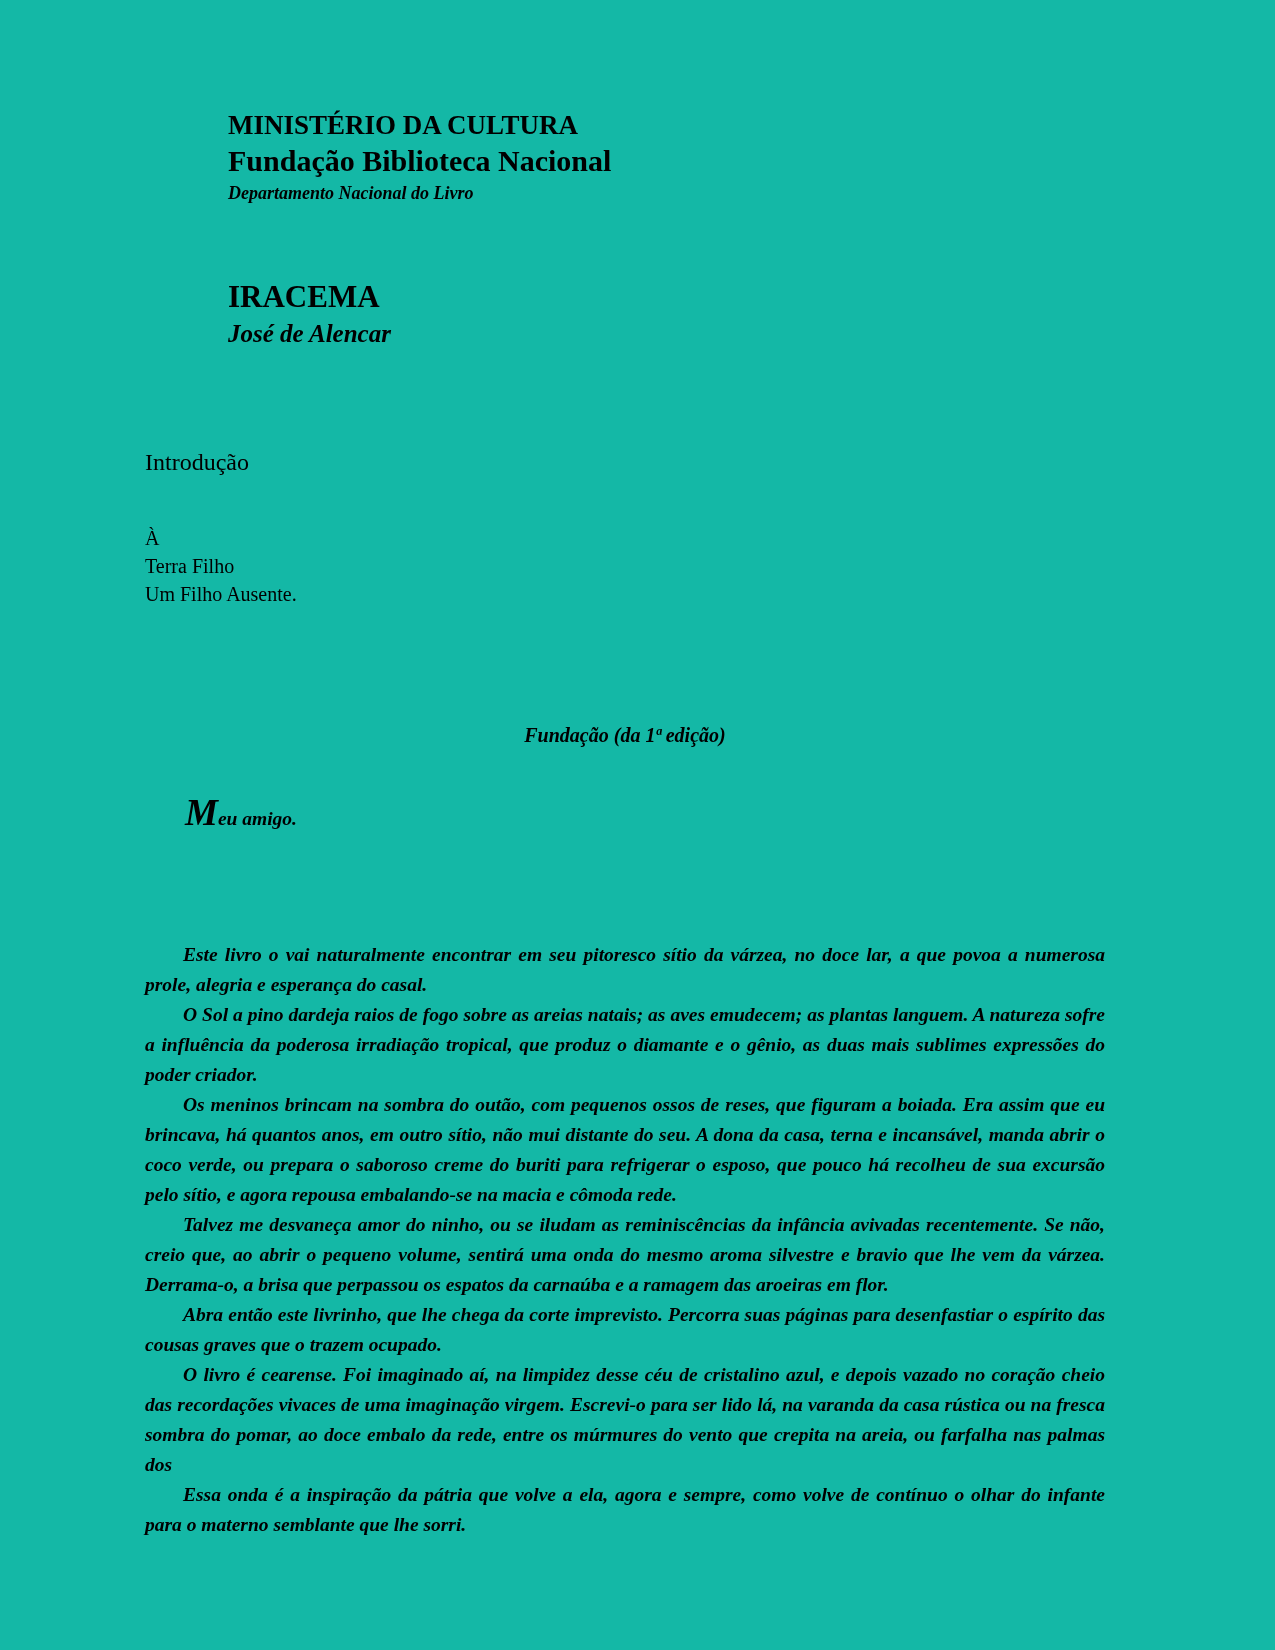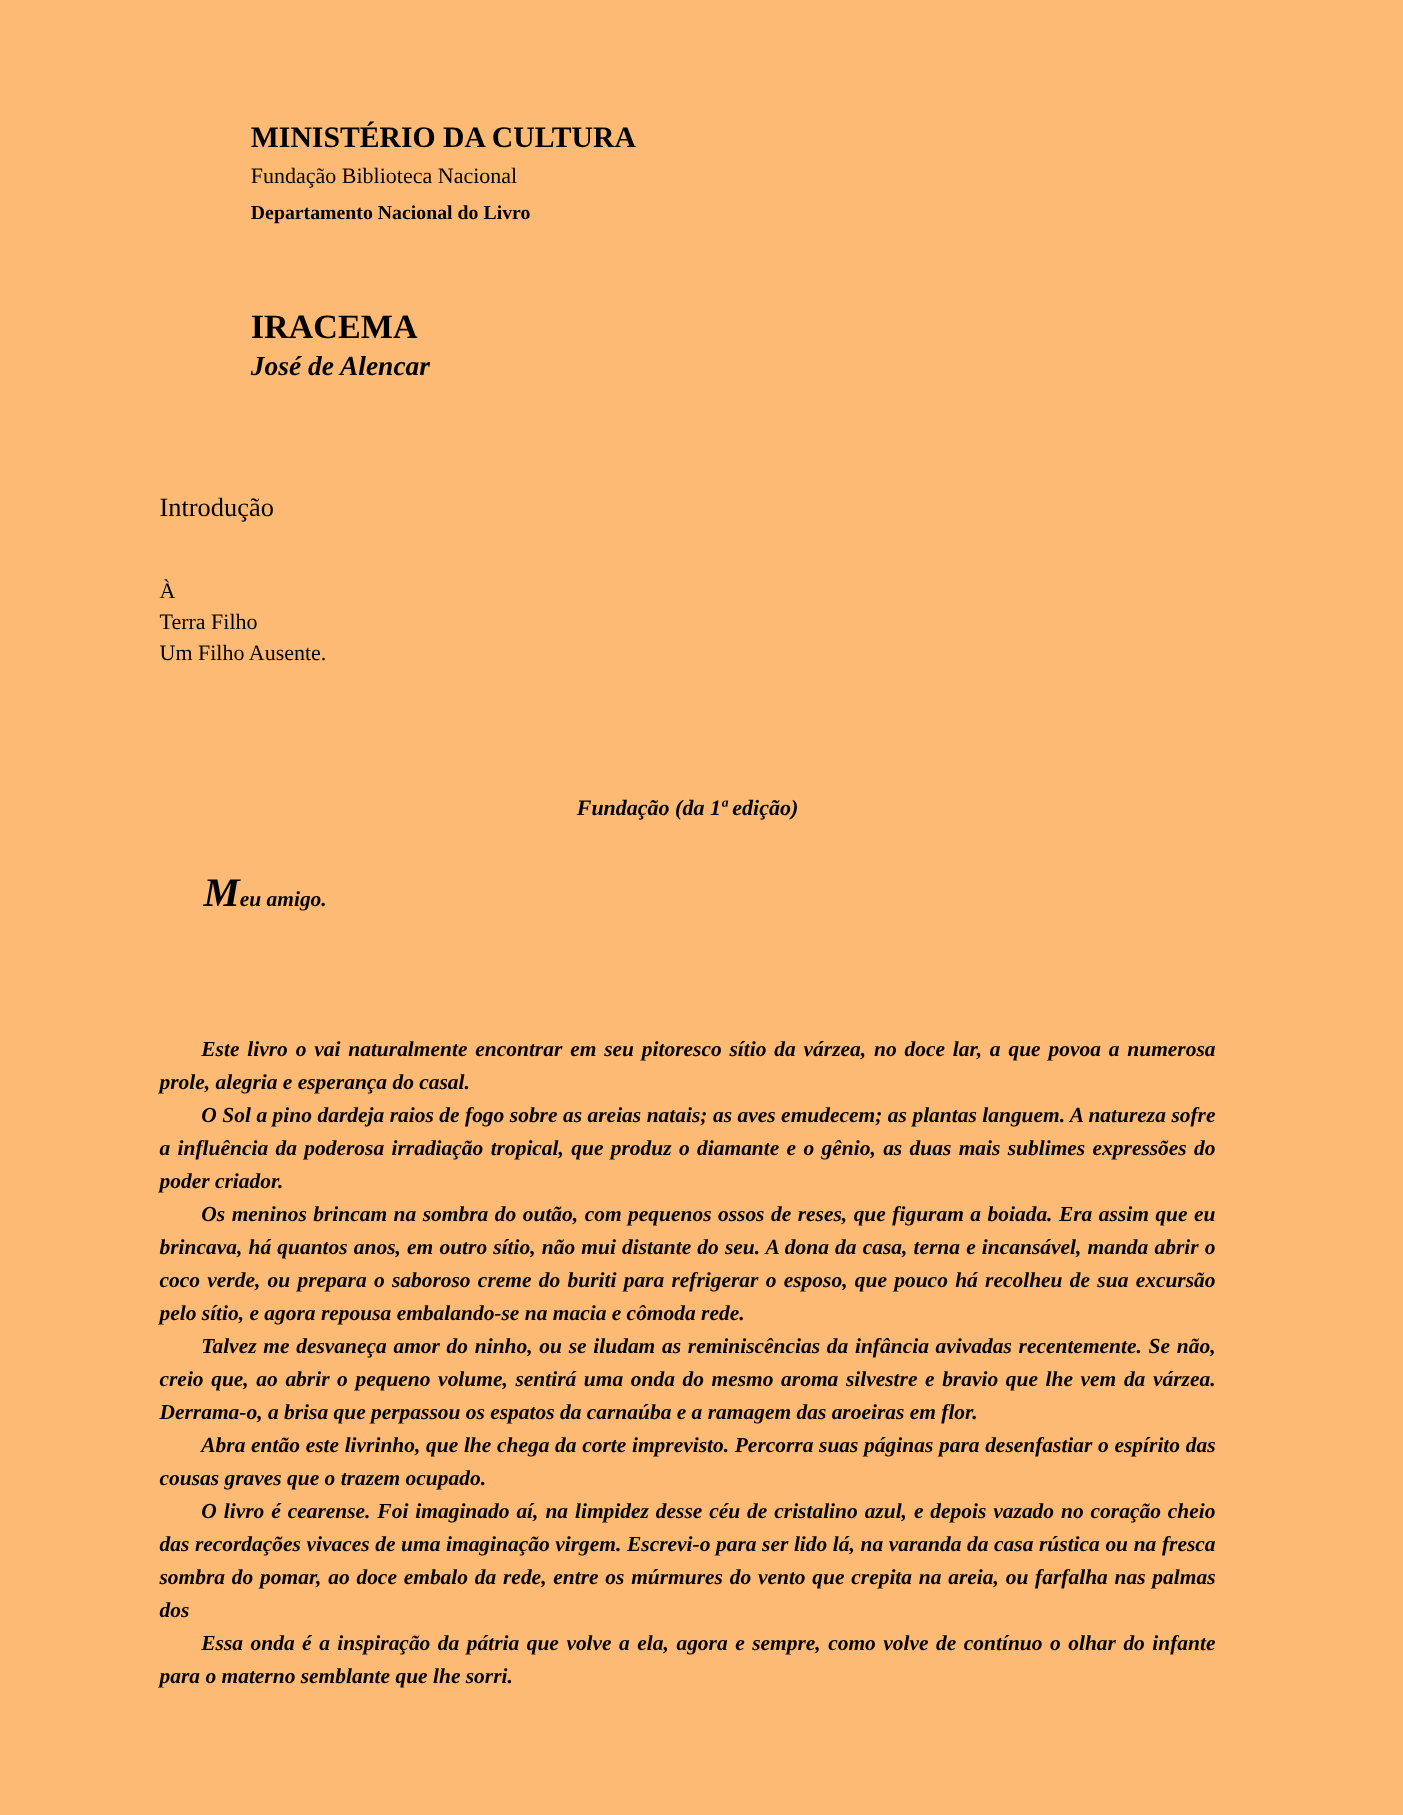--- a/index.html
+++ b/index.html
@@ -4,31 +4,31 @@
 <style>
   html, body {
     margin: 0;
     padding: 0;
     background: #ffffff;
   }
   .page {
     position: relative;
     width: 1275px;
     height: 1650px;
-    background: #fdba74;
+    background: #14b8a6;
     color: #000000;
     font-family: "Liberation Serif", serif;
     overflow: hidden;
   }
 
   
   .letterhead { position: absolute; left: 228px; top: 108px; }
   .ministry   { font-size: 27px; font-weight: bold; line-height: 35px; }
-  .foundation { font-size: 20px; font-weight: normal; line-height: 35px; }
-  .department { font-size: 18px; font-weight: bold; line-height: 22px; margin-top: 4px; }
+  .foundation { font-size: 30px; font-weight: bold; line-height: 35px; }
+  .department { font-size: 18px; font-weight: bold; font-style: italic; line-height: 22px; margin-top: 4px; }
 
   
   .title-block { position: absolute; left: 228px; top: 281px; }
   .book-title  { font-size: 31px; font-weight: bold; margin: 0; line-height: 32px; }
   .author      { font-size: 25px; font-weight: bold; font-style: italic; line-height: 30px; margin-top: 6px; }
 
   
   .section-label { position: absolute; left: 145px; top: 450px; font-size: 24px; line-height: 24px; }
 
   

